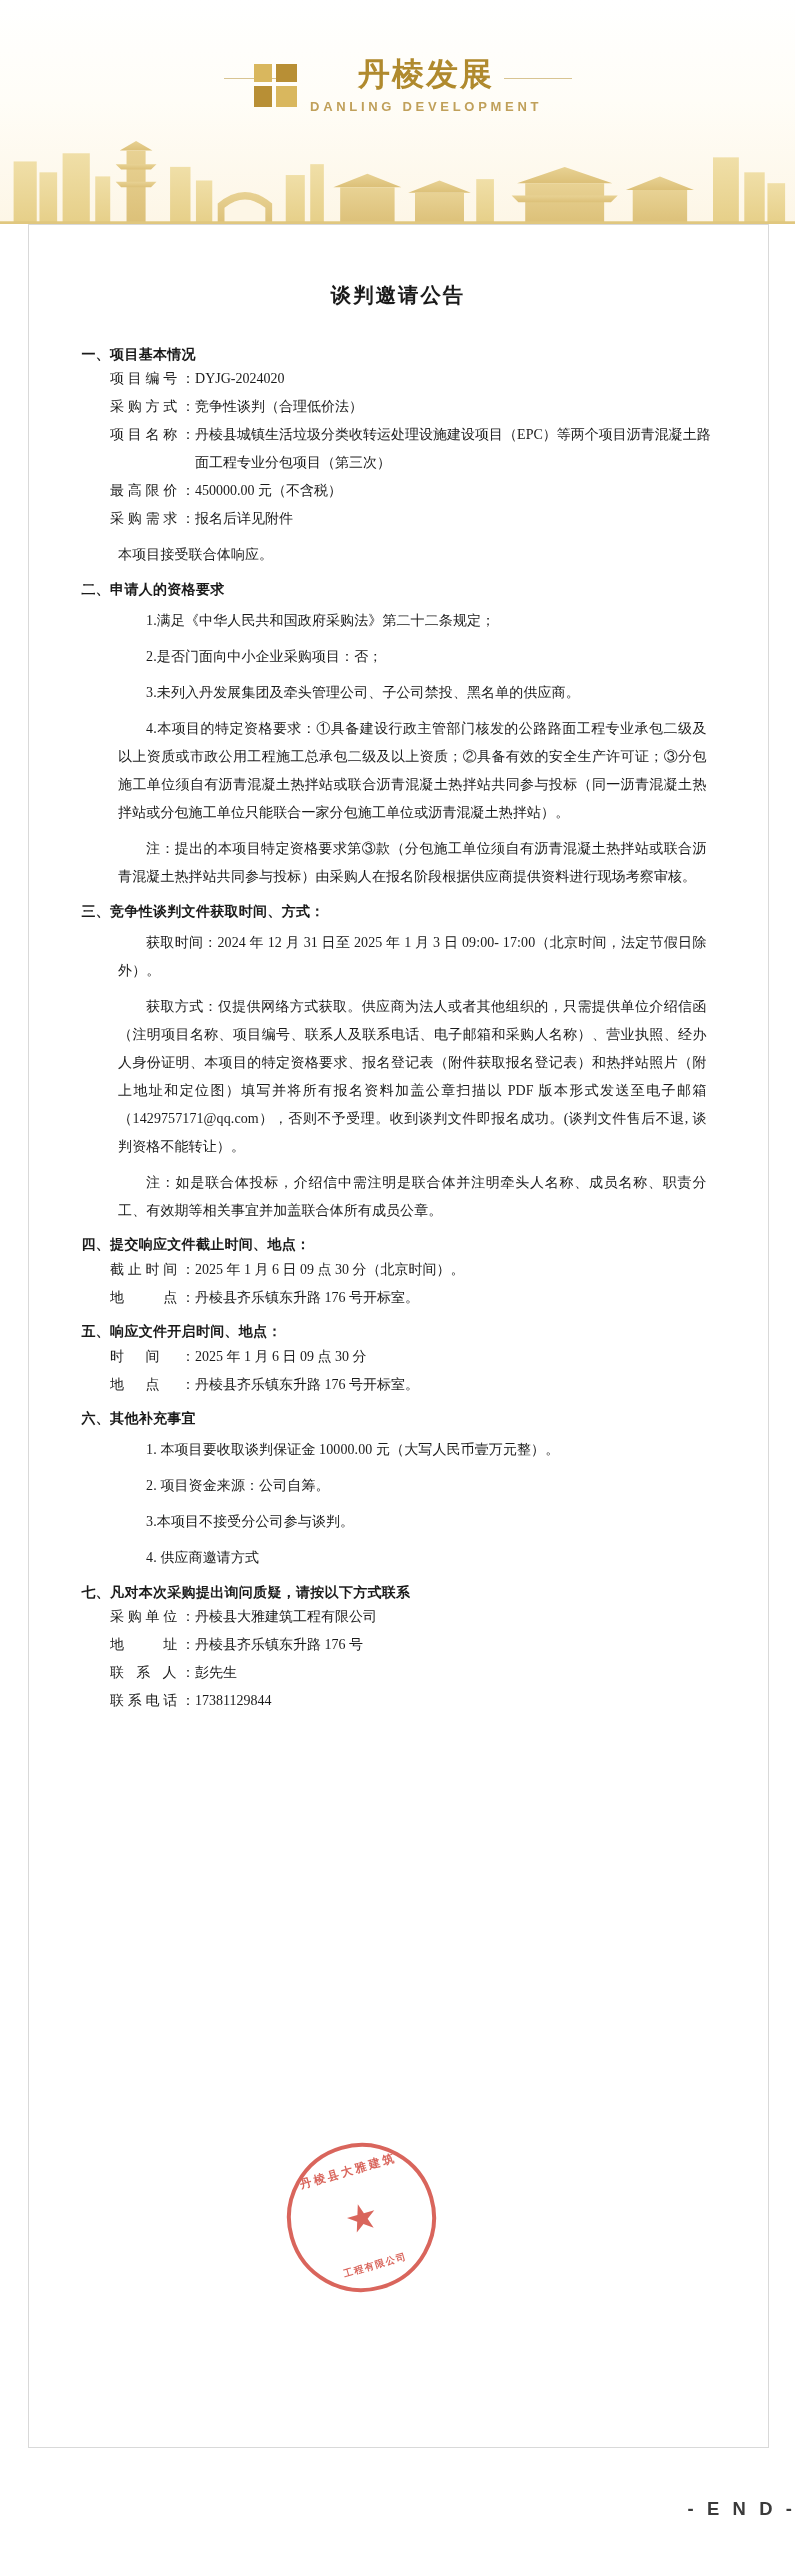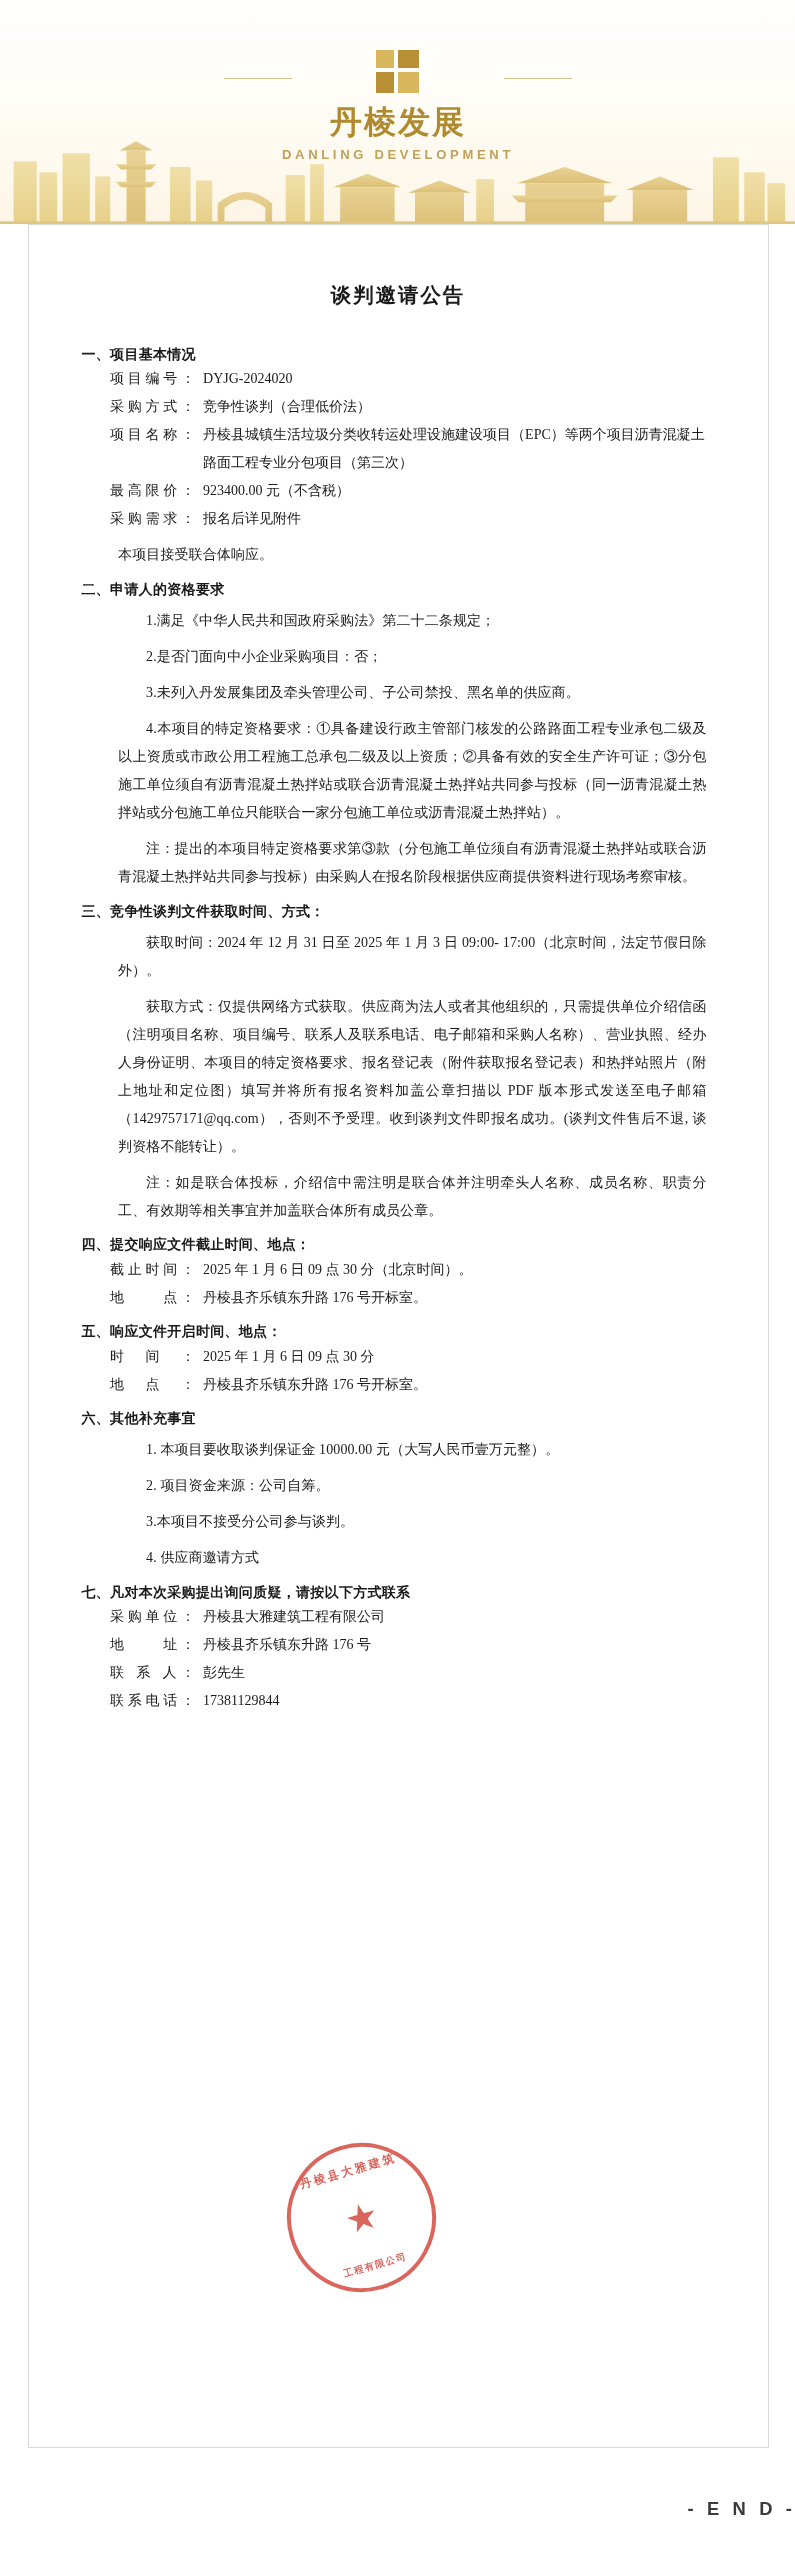--- a/index.html
+++ b/index.html
@@ -24,27 +24,26 @@
   .banner {
     position: relative;
     width: 796px;
     height: 224px;
     background: linear-gradient(to bottom, #ffffff 0%, #fffdf7 45%, #fdf6e6 100%);
     overflow: hidden;
   }
   .banner-logo-wrap {
     position: absolute;
     left: 0; right: 0;
-    top: 50px;
+    top: 58px;
     display: flex;
     justify-content: center;
     align-items: center;
     gap: 12.2px;
     z-index: 4;
-    flex-direction: column;
   }
   .logo-mark {
     width: 44px;
     height: 44px;
     position: relative;
     flex: none;
   }
   .logo-mark .sq {
     position: absolute;
     background: #c8a24a;
@@ -126,21 +125,20 @@
     margin: 8px;
     letter-spacing: 0.1px;
   }
   .indent1 { text-indent: 0; padding-left: 28.6px; }
   .indent-first { text-indent: 28px; }
   .kv {
     display: flex;
     font-size: 14px;
     line-height: 2.0;
     padding-left: 28.6px;
-    gap: 8px;
   }
   .kv .k {
     flex: none;
     letter-spacing: 0.1px;
   }
   .kv .k.spread4 { width: 85px; display: inline-block; text-align: justify; text-align-last: justify; }
   .kv .v { flex: 1; }
 
   
   .seal {
@@ -280,21 +278,21 @@
     <div class="kv">
       <span class="k spread4">采购方式：</span>
       <span class="v">竞争性谈判（合理低价法）</span>
     </div>
     <div class="kv">
       <span class="k spread4">项目名称：</span>
       <span class="v">丹棱县城镇生活垃圾分类收转运处理设施建设项目（EPC）等两个项目沥青混凝土路面工程专业分包项目（第三次）</span>
     </div>
     <div class="kv">
       <span class="k spread4">最高限价：</span>
-      <span class="v">923400.00 元（不含税）</span>
+      <span class="v">450000.00 元（不含税）</span>
     </div>
     <div class="kv">
       <span class="k spread4">采购需求：</span>
       <span class="v">报名后详见附件</span>
     </div>
     <p class="para indent1">本项目接受联合体响应。</p>
 
     <div class="sec-head">二、申请人的资格要求</div>
     <p class="para indent1 indent-first">1.满足《中华人民共和国政府采购法》第二十二条规定；</p>
     <p class="para indent1 indent-first">2.是否门面向中小企业采购项目：否；</p>

